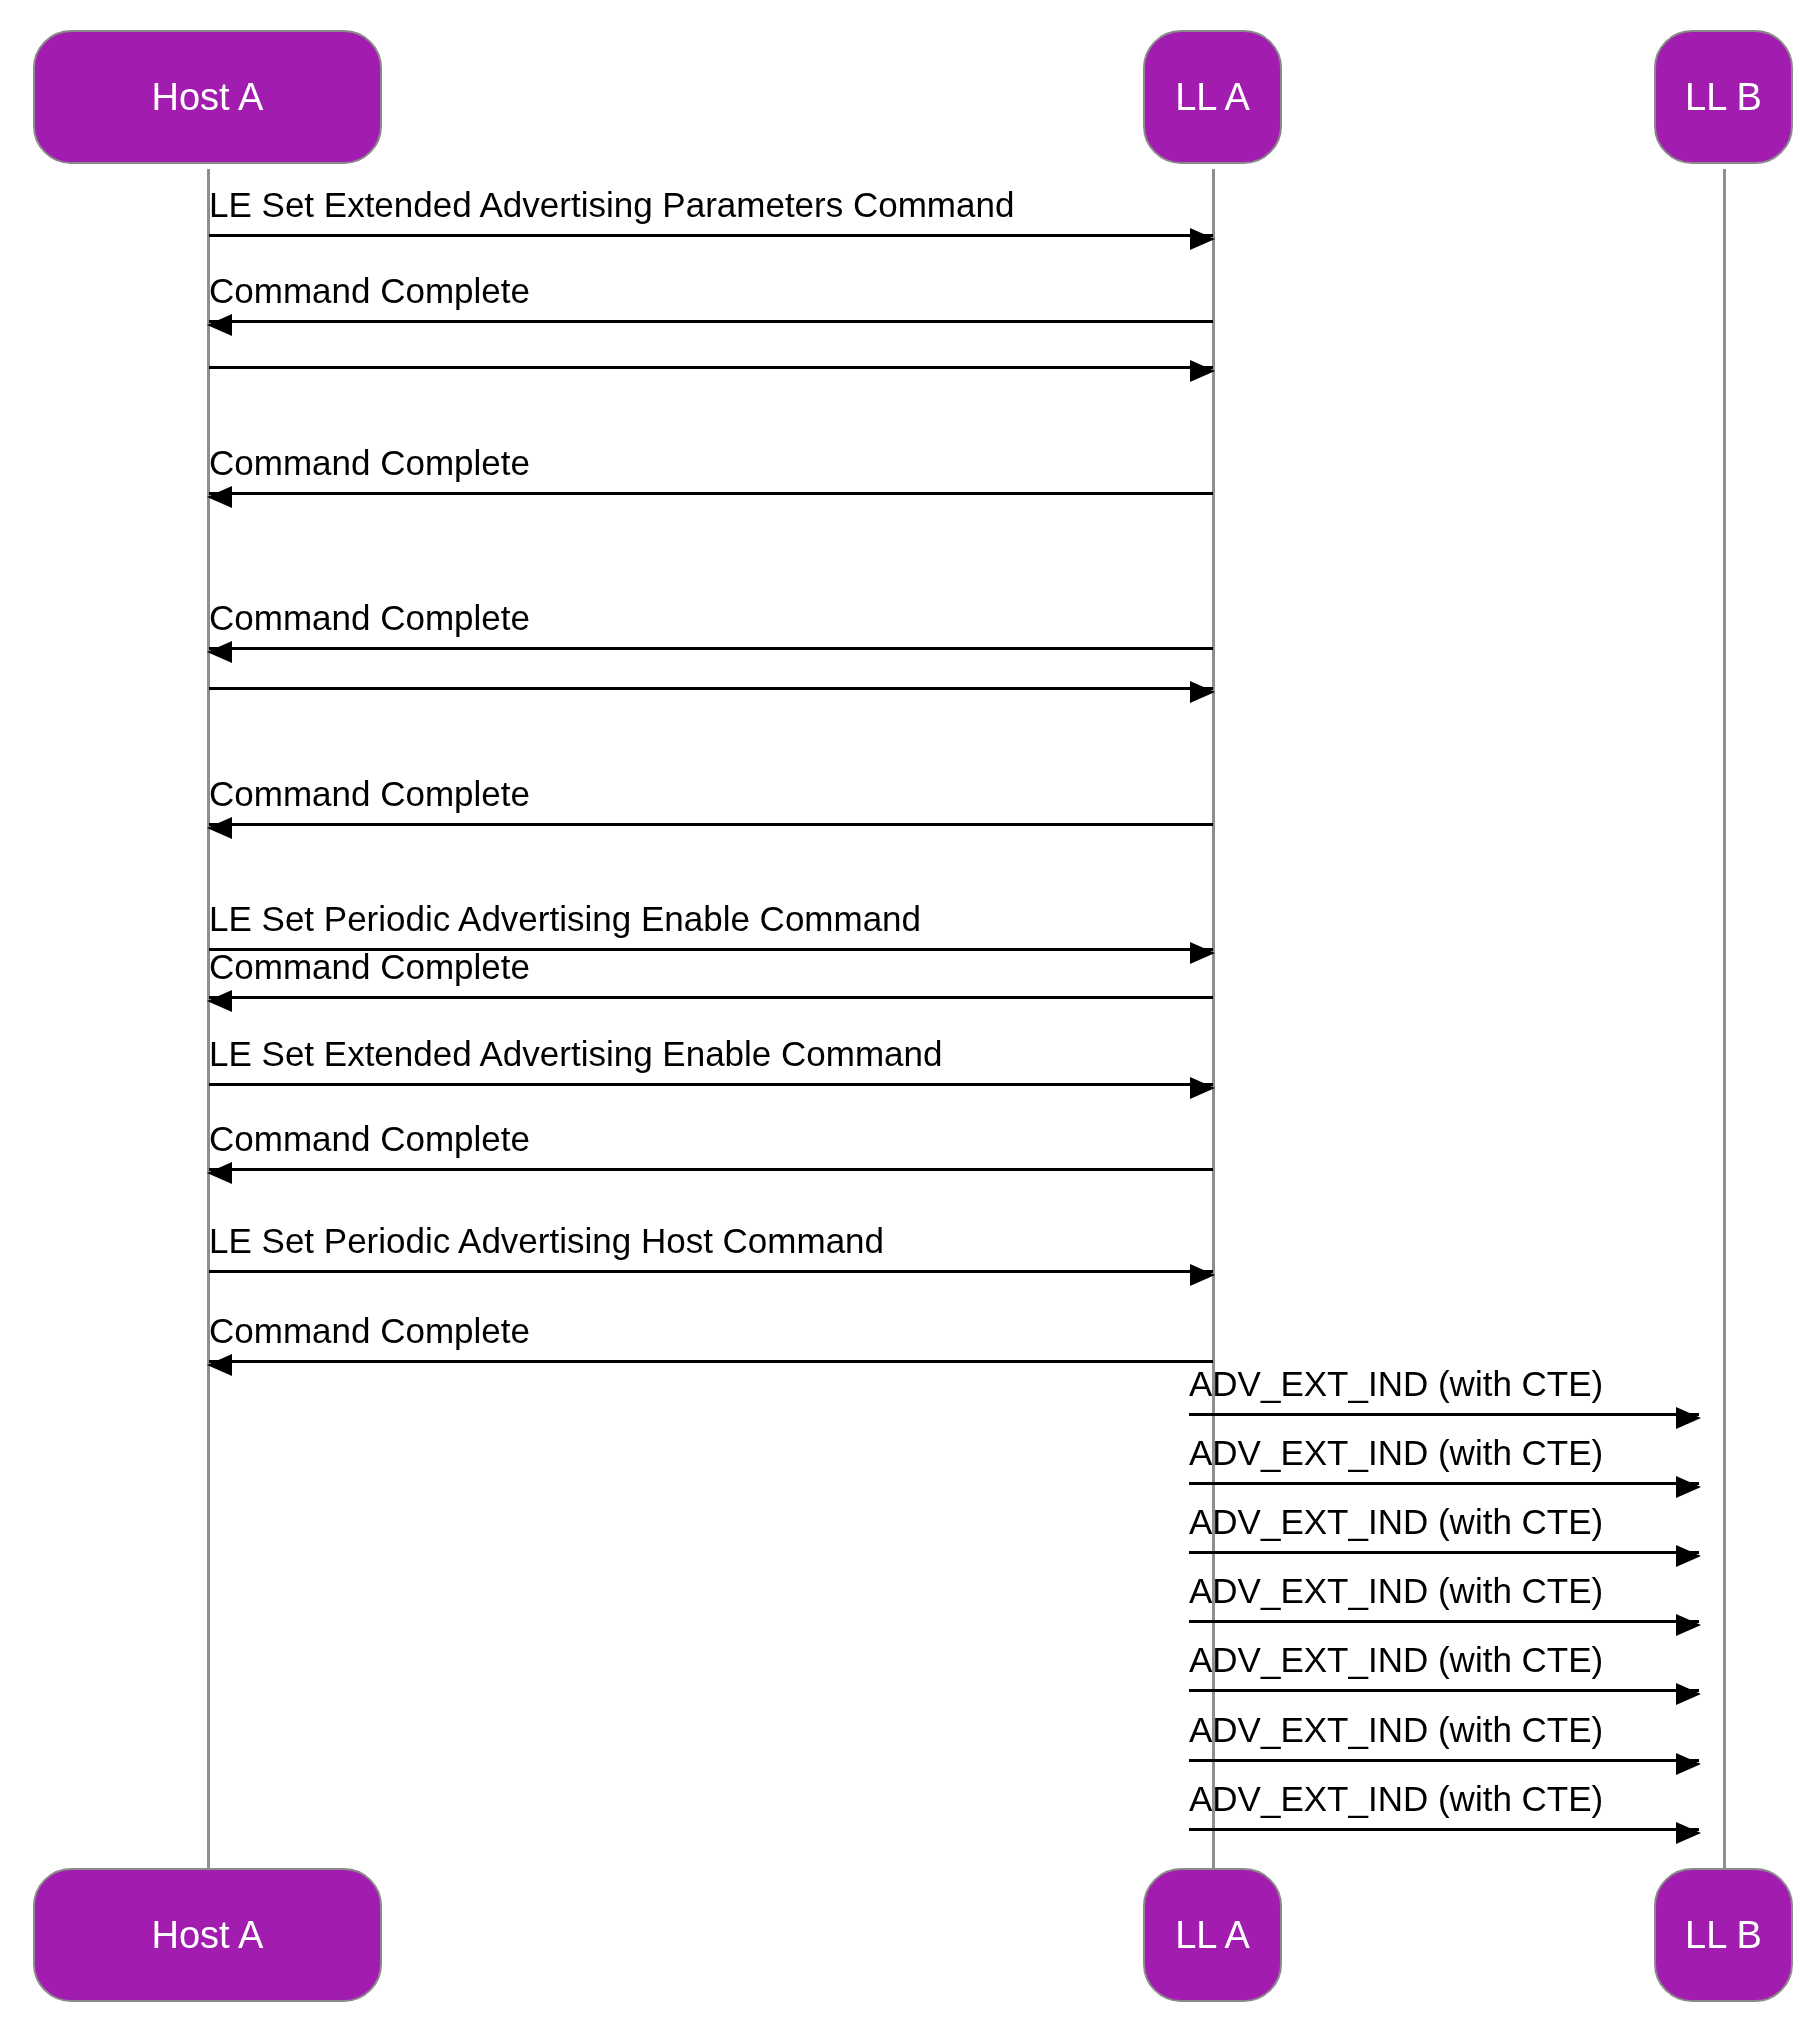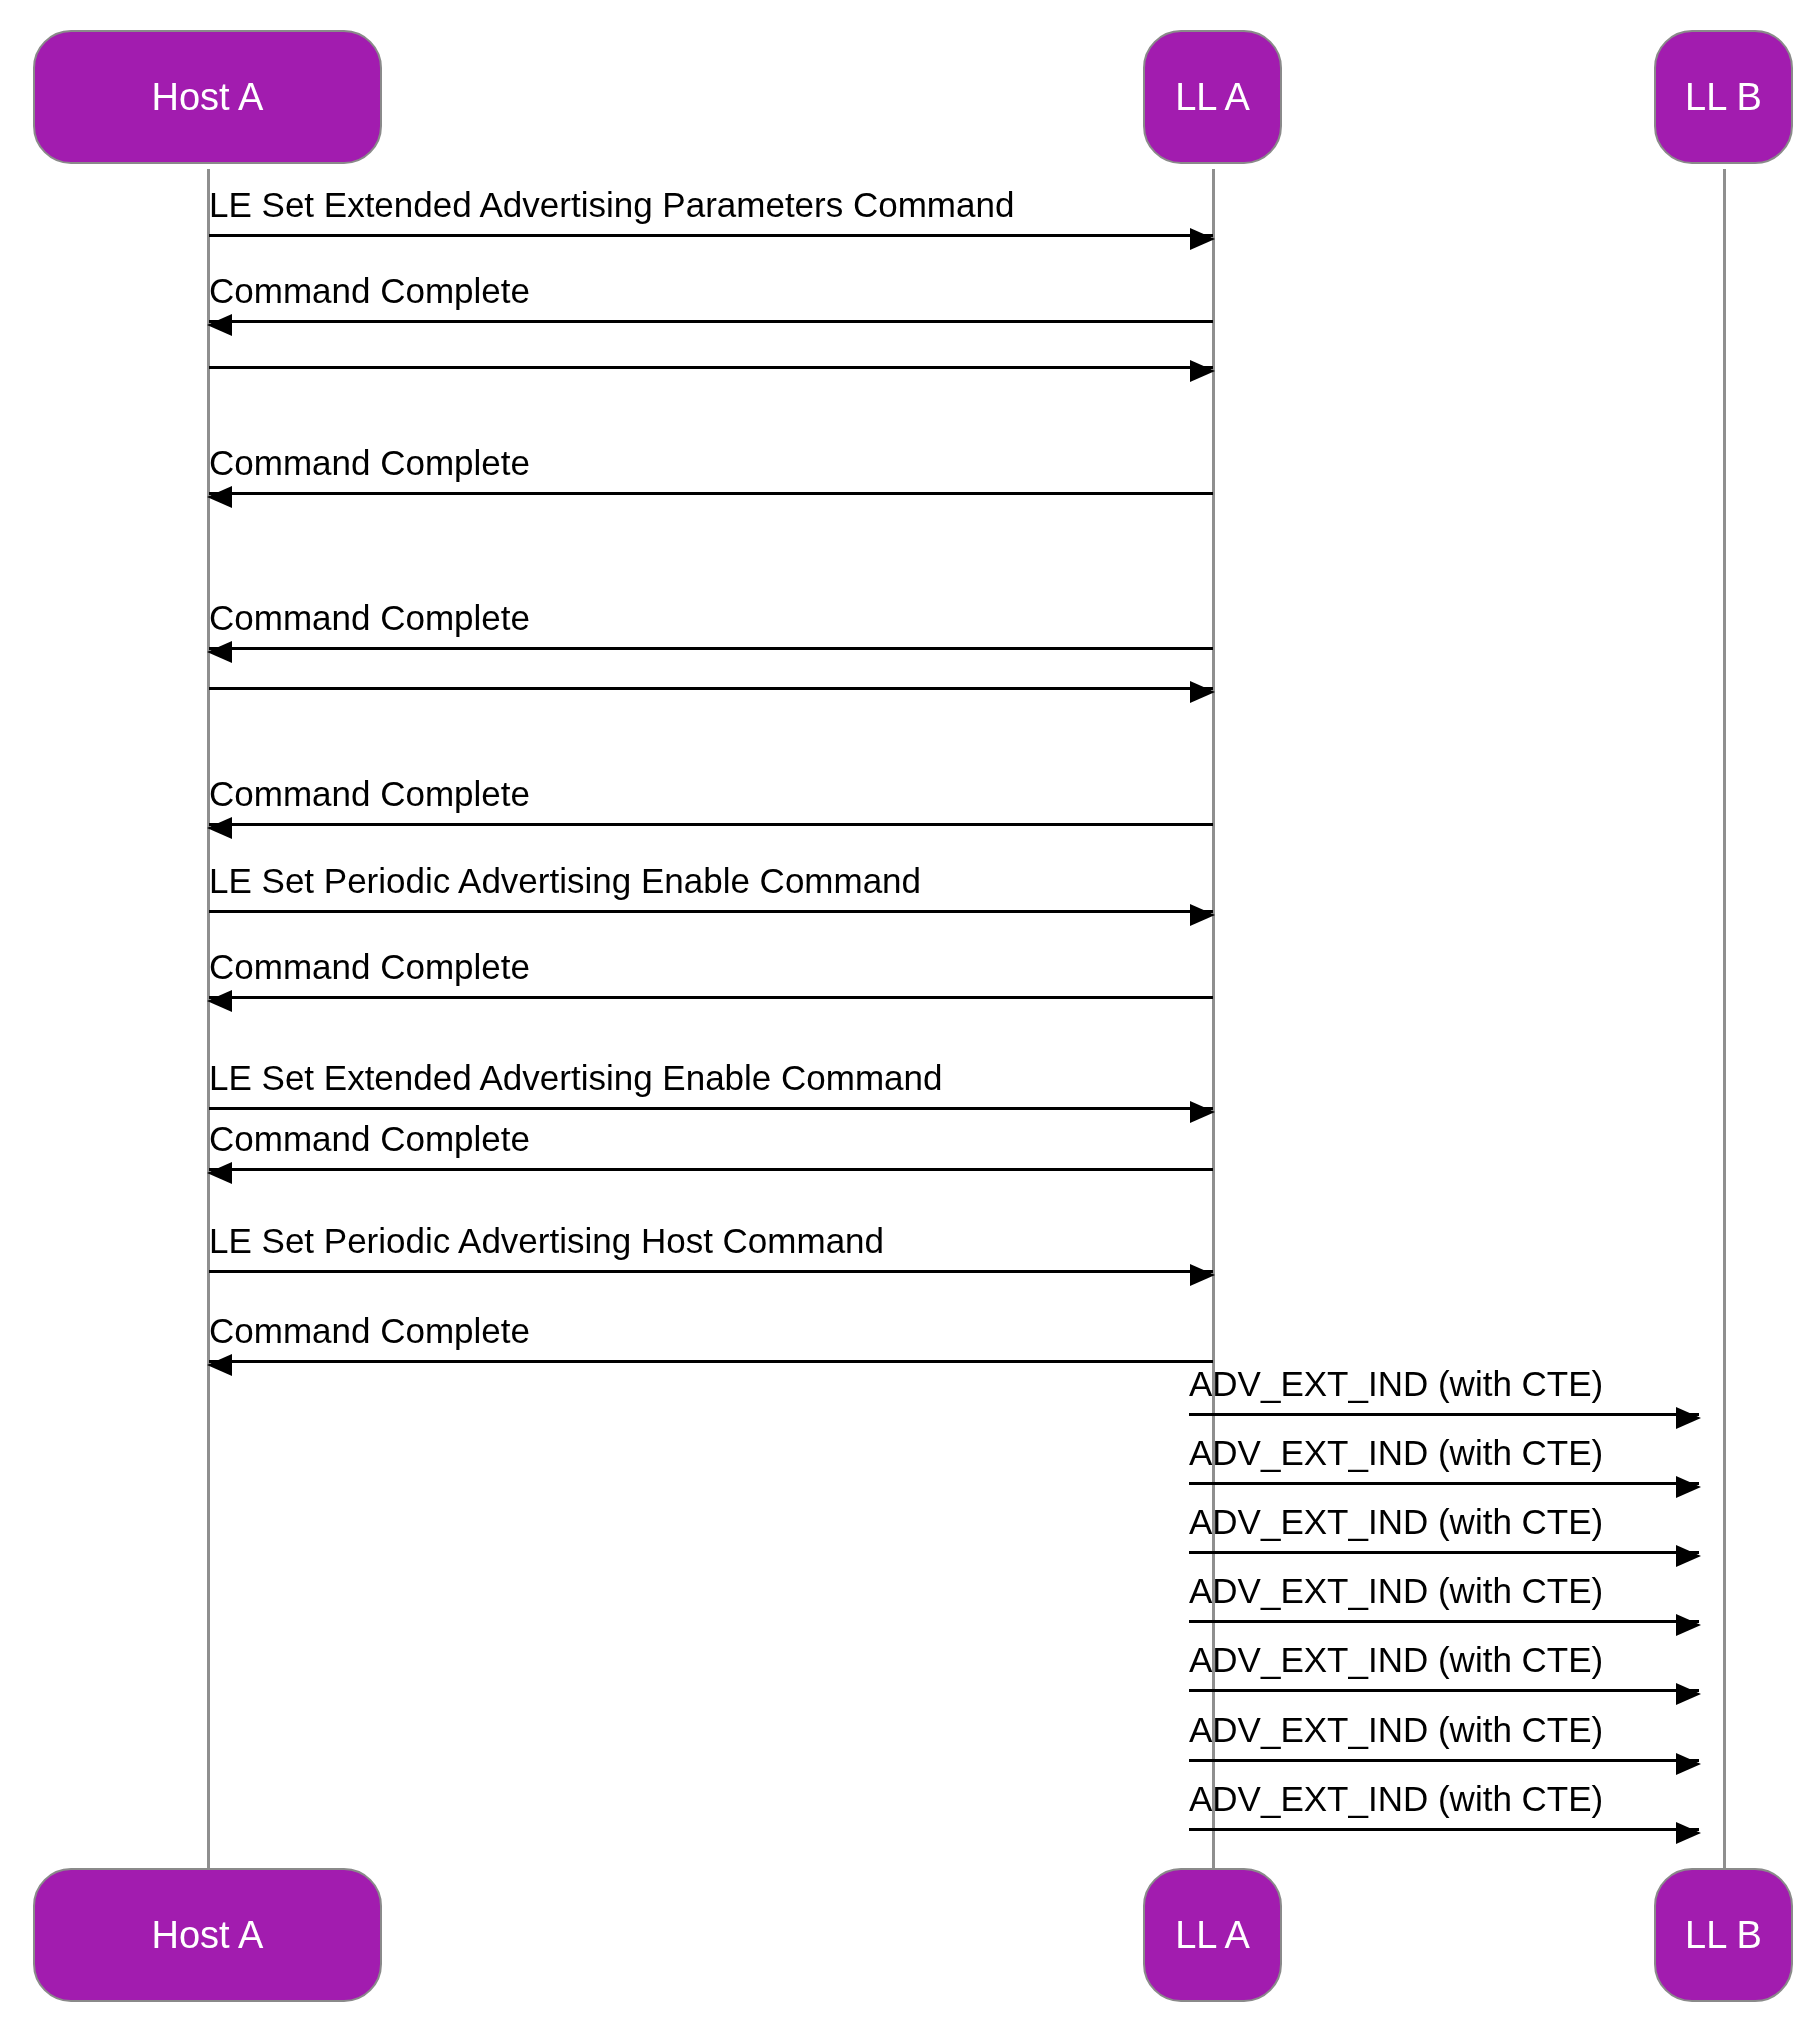--- a/index.html
+++ b/index.html
@@ -118,33 +118,33 @@
     <div class="line">
         <span class="ah right"></span>
       </div>
   </div>
   <div class="msg m-h2l" style="top:775px">
     <span class="lbl">Command Complete</span>
     <div class="line">
         <span class="ah left"></span>
       </div>
   </div>
-  <div class="msg m-h2l" style="top:862px">
+  <div class="msg m-h2l" style="top:900px">
     <span class="lbl">LE Set Periodic Advertising Enable Command</span>
     <div class="line">
         <span class="ah right"></span>
       </div>
   </div>
   <div class="msg m-h2l" style="top:948px">
     <span class="lbl">Command Complete</span>
     <div class="line">
         <span class="ah left"></span>
       </div>
   </div>
-  <div class="msg m-h2l" style="top:1059px">
+  <div class="msg m-h2l" style="top:1035px">
     <span class="lbl">LE Set Extended Advertising Enable Command</span>
     <div class="line">
         <span class="ah right"></span>
       </div>
   </div>
   <div class="msg m-h2l" style="top:1120px">
     <span class="lbl">Command Complete</span>
     <div class="line">
         <span class="ah left"></span>
       </div>

